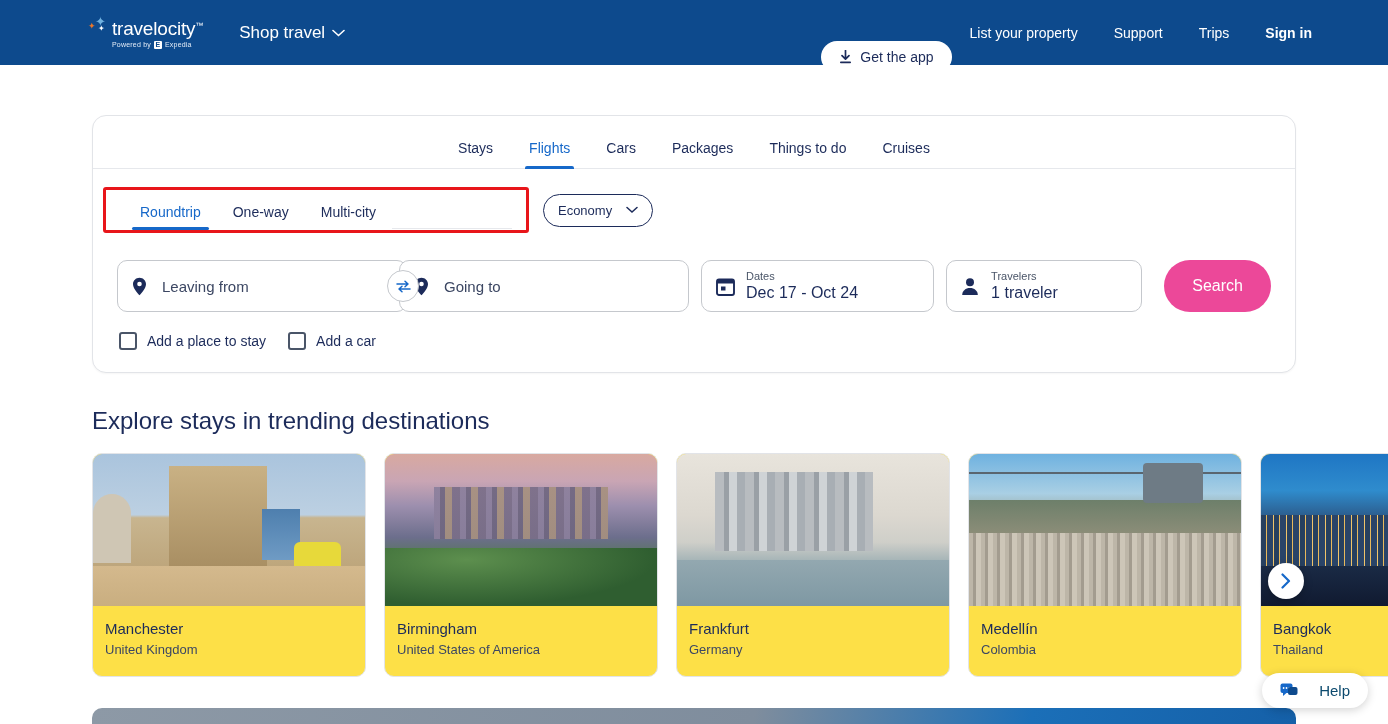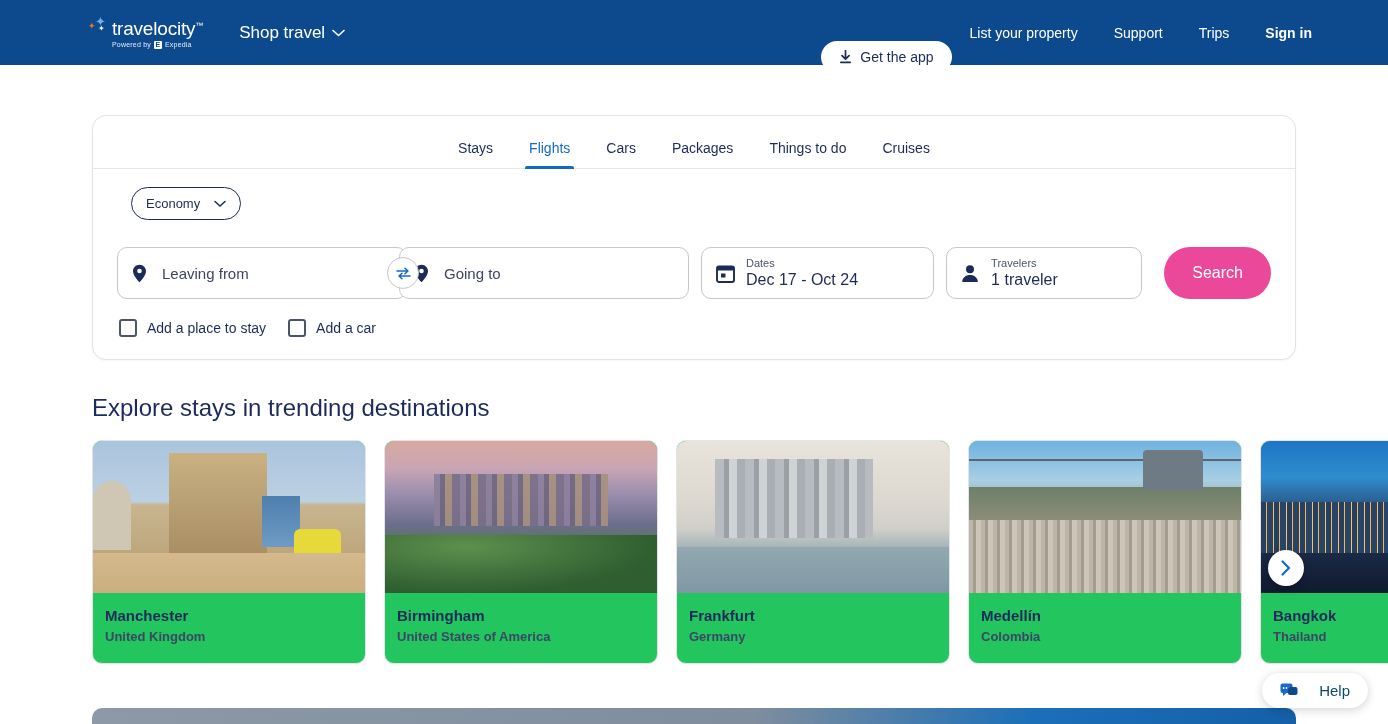--- a/index.html
+++ b/index.html
@@ -159,21 +159,21 @@
   }
   .check-label { font-size: 14px; color: #1c2b5a; }
 
   
   .section-title { font-size: 24px; font-weight: normal; color: #1c2b5a; margin: 34px 0 18px; }
   .cards-viewport { position: relative; }
   .cards-row { display: flex; gap: 18px; }
   .dest-card {
     flex: 0 0 274px;
     border: 1px solid #e2e4e8; border-radius: 10px;
-    overflow: hidden; background: #22c55e; cursor: pointer; font-weight: bold;
+    overflow: hidden; background: #fde047; cursor: pointer;
   }
   .dest-photo { height: 152px; position: relative; overflow: hidden; }
   .dest-body { padding: 12px 12px 16px; }
   .dest-city { font-size: 15px; color: #1c2b5a; line-height: 22px; }
   .dest-country { font-size: 13px; color: #3c4763; line-height: 20px; }
 
   .carousel-next {
     position: absolute; right: -8px; top: 110px;
     width: 36px; height: 36px; border-radius: 50%;
     background: #ffffff; box-shadow: 0 2px 8px rgba(0,0,0,0.25);
@@ -307,20 +307,26 @@
       <div class="prod-tab active">Flights</div>
       <div class="prod-tab">Cars</div>
       <div class="prod-tab">Packages</div>
       <div class="prod-tab">Things to do</div>
       <div class="prod-tab">Cruises</div>
     </div>
 
     <div class="panel-body">
 
       <div class="triptype-row">
+        <div class="triptype-box">
+          <div class="trip-tab active">Roundtrip</div>
+          <div class="trip-tab">One-way</div>
+          <div class="trip-tab">Multi-city</div>
+          <div class="triptype-underline-fill"></div>
+        </div>
 
         <div class="cabin-pill">
           <span>Economy</span>
           <svg width="12" height="8" viewBox="0 0 12 8">
             <path d="M1 1.5 L6 6 L11 1.5" stroke="#1c2b5a" stroke-width="1.5" fill="none" stroke-linecap="round"></path>
           </svg>
         </div>
       </div>
 
       <div class="fields-row">

